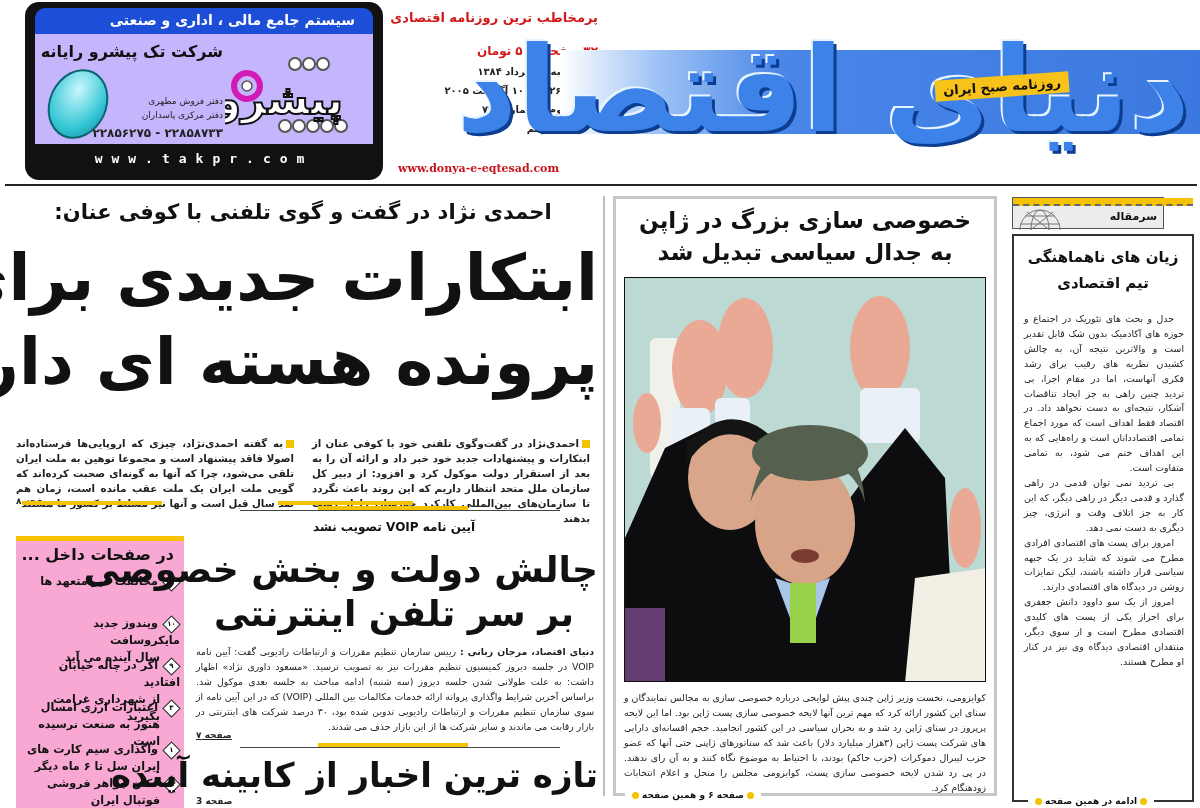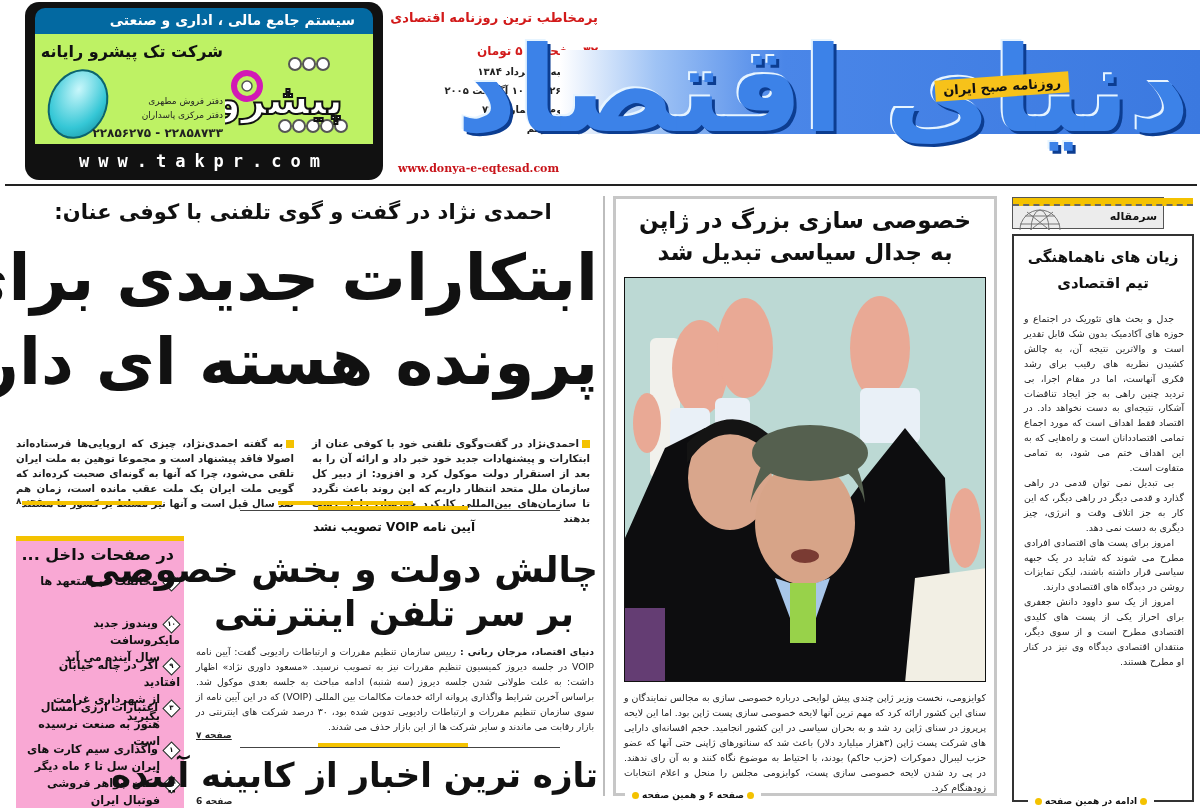--- a/index.html
+++ b/index.html
@@ -2,28 +2,28 @@
 <html><head>
 <meta charset="utf-8">
 <style>
   * { box-sizing: border-box; margin: 0; padding: 0; }
   html, body { width: 1200px; height: 808px; background: #ffffff; overflow: hidden; }
   body { position: relative; font-family: "DejaVu Sans", sans-serif; color: #111; }
 
   
   .masthead { position: absolute; left: 0; top: 0; width: 1200px; height: 182px; }
   .ad-box { position: absolute; left: 25px; top: 2px; width: 358px; height: 178px; border-radius: 14px; background: #111; overflow: hidden; }
-  .ad-top { position: absolute; left: 10px; top: 6px; width: 338px; height: 26px; background: #0369a1; border-radius: 10px 10px 0 0; color: #fff; font-size: 14px; font-weight: bold; text-align: right; padding: 4px 18px 0 0; direction: rtl; }
-  .ad-mid { position: absolute; left: 10px; top: 32px; width: 338px; height: 110px; background: #bef264; }
+  .ad-top { position: absolute; left: 10px; top: 6px; width: 338px; height: 26px; background: #1d4ed8; border-radius: 10px 10px 0 0; color: #fff; font-size: 14px; font-weight: bold; text-align: right; padding: 4px 18px 0 0; direction: rtl; }
+  .ad-mid { position: absolute; left: 10px; top: 32px; width: 338px; height: 110px; background: #c4b5fd; }
   .ad-company { position: absolute; right: 150px; top: 8px; font-size: 16px; font-weight: bold; color: #111; direction: rtl; white-space: nowrap; }
   .ad-logo { position: absolute; right: 18px; top: 22px; width: 130px; height: 80px; }
   .ad-oval { position: absolute; left: 14px; top: 34px; width: 58px; height: 72px; border-radius: 50%; background: radial-gradient(ellipse at 40% 30%, #c9f7fb 0%, #35c7d6 60%, #118797 100%); transform: rotate(25deg); border: 2px solid #0b6470; }
   .ad-office { position: absolute; right: 150px; font-size: 9px; color: #222; direction: rtl; white-space: nowrap; }
   .ad-phones { position: absolute; right: 150px; top: 92px; font-size: 12px; font-weight: bold; color: #222; direction: rtl; white-space: nowrap; letter-spacing: 0.5px; }
-  .ad-url { position: absolute; left: 10px; top: 146px; width: 338px; height: 26px; color: #fff; font-family: "DejaVu Sans Mono", monospace; font-size: 17px; font-weight: bold; letter-spacing: 9px; text-align: center; padding-top: 3px; }
+  .ad-url { position: absolute; left: 10px; top: 146px; width: 338px; height: 26px; color: #fff; font-family: "DejaVu Sans Mono", monospace; font-size: 13px; font-weight: bold; letter-spacing: 9px; text-align: center; padding-top: 3px; }
 
   .info-col { position: absolute; left: 398px; top: 10px; width: 200px; }
   .tagline { position: absolute; right: 0; top: 0; color: #d21a1a; font-size: 13px; font-weight: bold; white-space: nowrap; direction: rtl; }
   .issue-line { position: absolute; right: 0; font-size: 10px; font-weight: bold; color: #222; white-space: nowrap; direction: rtl; }
   .issue-line.big { font-size: 12px; }
   .issue-line .red { color: #d21a1a; }
   .sq { display: inline-block; width: 7px; height: 7px; background: #f4c200; margin: 0 3px; vertical-align: middle; }
   .site-url { position: absolute; left: 0; top: 152px; color: #c8141a; font-family: "DejaVu Serif", serif; font-size: 11px; font-weight: bold; white-space: nowrap; }
 
   .logo-band { position: absolute; left: 560px; top: 50px; width: 640px; height: 84px; background: linear-gradient(to right, #ffffff 0%, #9fc3f5 15%, #4a86e8 35%, #3b79e0 100%); }
@@ -192,21 +192,21 @@
 <div class="voip-head" style="top:596px;">بر سر تلفن اینترنتی</div>
 <div class="voip-body">
   <b>دنیای اقتصاد، مرجان ربانی :</b>
   <span>رییس سازمان تنظیم مقررات و ارتباطات رادیویی گفت: آیین نامه VOIP در جلسه دیروز کمیسیون تنظیم مقررات نیز به تصویب نرسید. «مسعود داوری نژاد» اظهار داشت: به علت طولانی شدن جلسه دیروز (سه شنبه) ادامه مباحث به جلسه بعدی موکول شد. براساس آخرین شرایط واگذاری پروانه ارائه خدمات مکالمات بین المللی (VOIP) که در این آیین نامه از سوی سازمان تنظیم مقررات و ارتباطات رادیویی تدوین شده بود، ۳۰ درصد شرکت های اینترنتی در بازار رقابت می ماندند و سایر شرکت ها از این بازار حذف می شدند.</span>
 </div>
 <div class="pageref" style="left:196px; top:730px;text-decoration:underline;">صفحه ۷</div>
 <div style="position:absolute; left:240px; top:747px; width:320px; height:1px; background:#444;"></div>
 <div class="ybar" style="left:318px; top:743px; width:150px; height:4px;"></div>
 
 <div class="cabinet-head">تازه ترین اخبار از کابینه آینده</div>
-<div class="pageref" style="left:196px; top:796px;">صفحه 6</div>
+<div class="pageref" style="left:196px; top:796px;">صفحه 3</div>
 
 <div class="japan-box">
   <div class="japan-head" style="top:10px;">خصوصی سازی بزرگ در ژاپن</div>
   <div class="japan-head" style="top:42px;">به جدال سیاسی تبدیل شد</div>
 
   <div class="photo">
     <svg width="362" height="405" viewBox="0 0 362 405">
       <rect width="362" height="405" fill="#bcd9d4"></rect>
 
       <rect x="25" y="60" width="30" height="140" rx="6" fill="#f1f1ec"></rect>
@@ -263,20 +263,20 @@
       <line x1="36" y1="6" x2="6" y2="30"></line>
     </g>
   </svg>
 </div>
 
 <div class="ed-box">
   <div class="ed-title" style="top:12px;">زیان های ناهماهنگی</div>
   <div class="ed-title" style="top:38px;">تیم اقتصادی</div>
   <div class="ed-body">
     <p>جدل و بحث های تئوریک در اجتماع و حوزه های آکادمیک بدون شک قابل تقدیر است و والاترین نتیجه آن، به چالش کشیدن نظریه های رقیب برای رشد فکری آنهاست، اما در مقام اجرا، بی تردید چنین راهی به جز ایجاد تناقضات آشکار، نتیجه‌ای به دست نخواهد داد. در اقتصاد فقط اهداف است که مورد اجماع تمامی اقتصاددانان است و راه‌هایی که به این اهداف ختم می شود، به تمامی متفاوت است.</p>
-    <p>بی تبدیل نمی توان قدمی در راهی گذارد و قدمی دیگر در راهی دیگر، که این کار به جز اتلاف وقت و انرژی، چیز دیگری به دست نمی دهد.</p>
+    <p>بی تردید نمی توان قدمی در راهی گذارد و قدمی دیگر در راهی دیگر، که این کار به جز اتلاف وقت و انرژی، چیز دیگری به دست نمی دهد.</p>
     <p>امروز برای پست های اقتصادی افرادی مطرح می شوند که شاید در یک جبهه سیاسی قرار داشته باشند، لیکن تمایزات روشن در دیدگاه های اقتصادی دارند.</p>
     <p>امروز از یک سو داوود دانش جعفری برای احراز یکی از پست های کلیدی اقتصادی مطرح است و از سوی دیگر، منتقدان اقتصادی دیدگاه وی نیز در کنار او مطرح هستند.</p>
   </div>
 </div>
 <div class="foot-tag" style="left:1028px; top:796px;">
   <span class="dot"></span><span>ادامه در همین صفحه</span><span class="dot"></span>
 </div>
 
 </body></html>

